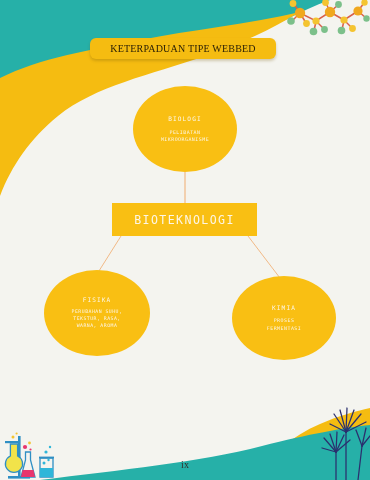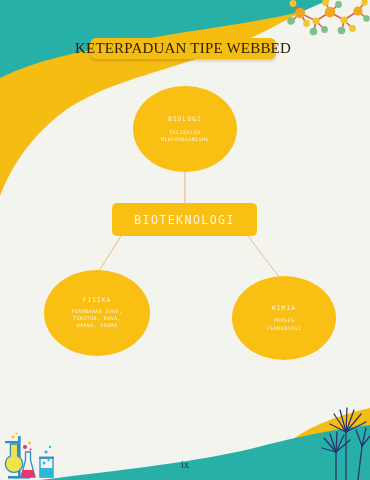--- a/index.html
+++ b/index.html
@@ -39,21 +39,21 @@
     border-radius: 6px;
     background: #f5bc11;
     box-shadow: 0 2px 3px rgba(120,90,10,0.28);
     display: flex;
     align-items: center;
     justify-content: center;
     z-index: 6;
   }
   #title-pill .t {
     font-family: "Liberation Serif", serif;
-    font-size: 15px;
+    font-size: 10px;
     letter-spacing: 0.2px;
     color: #2d2206;
     white-space: nowrap;
   }
 
   
   #connectors { z-index: 2; }
 
   
   .node {
@@ -86,21 +86,21 @@
     border-radius: 50%;
   }
   #node-biologi .node-title { font-size: 6.1px; margin-bottom: 7px; }
   #node-biologi .node-sub { font-size: 4.9px; }
 
   #node-center {
     left: 112px;
     top: 203px;
     width: 145px;
     height: 33px;
-    border-radius: 5px;
+    border-radius: 0;
   }
   #node-center .node-title {
     font-size: 11.6px;
     letter-spacing: 1.4px;
     margin: 0;
   }
 
   #node-fisika {
     left: 44px;
     top: 270px;

